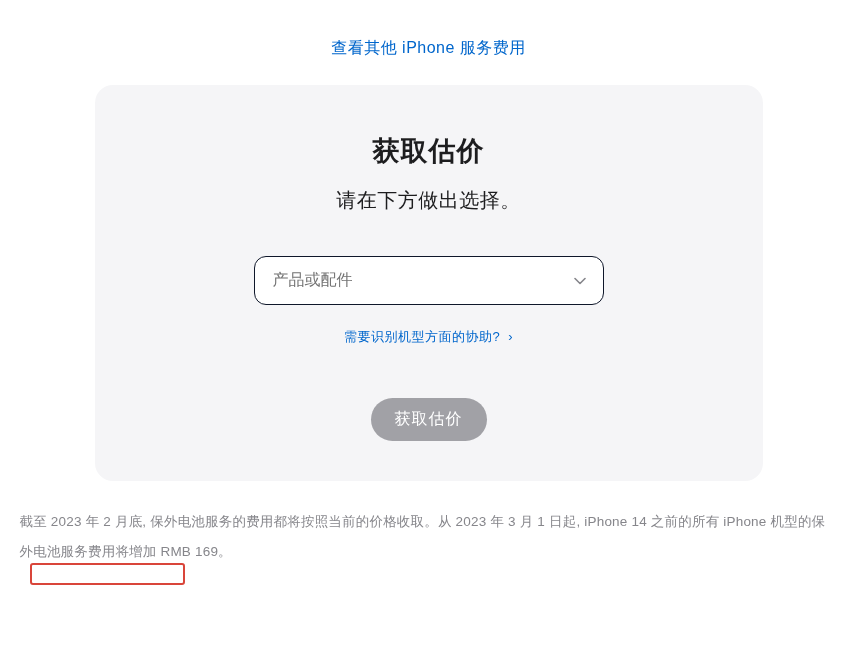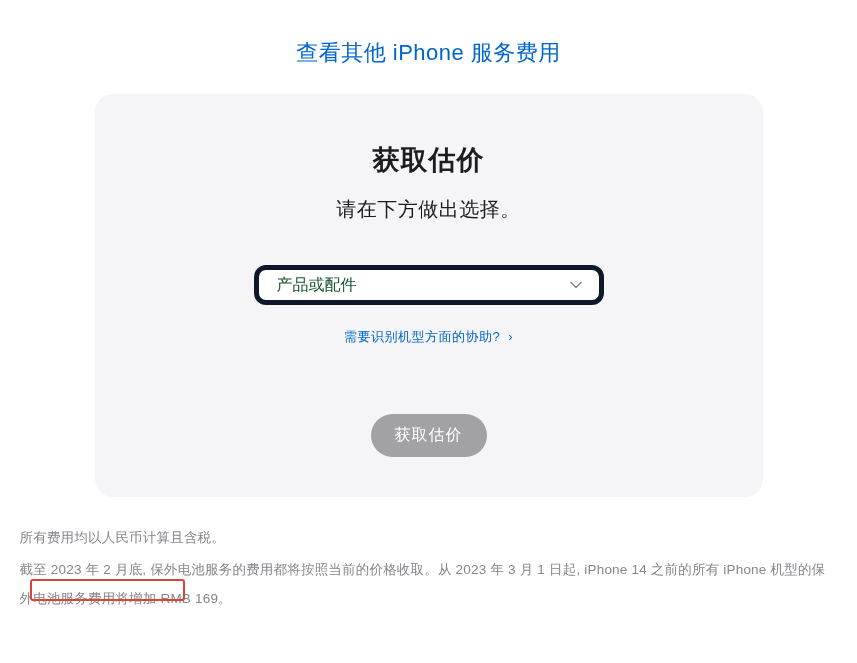--- a/index.html
+++ b/index.html
@@ -12,21 +12,21 @@
       color: #1d1d1f;
     }
     .top-link {
       text-align: center;
       padding-top: 38px;
       padding-bottom: 26px;
     }
     .top-link a {
       color: #0066cc;
       text-decoration: none;
-      font-size: 22px;
+      font-size: 16px;
       letter-spacing: 0.5px;
     }
     .card {
       background: #f5f5f7;
       border-radius: 18px;
       width: 668px;
       margin: 0 auto;
       padding: 48px 30px 40px;
       text-align: center;
     }
@@ -43,48 +43,48 @@
       margin-bottom: 42px;
       letter-spacing: 0.5px;
     }
     .select-wrap {
       position: relative;
       width: 350px;
       margin: 0 auto 22px;
     }
     .select-box {
       width: 100%;
-      height: 40px;
-      border: 5px solid #0f172a;
+      height: 49px;
+      border: 1px solid #0f172a;
       border-radius: 12px;
       background: #ffffff;
       padding: 0 40px 0 18px;
       font-size: 16px;
-      color: #14532d;
+      color: #737373;
       text-align: left;
       display: flex;
       align-items: center;
       cursor: pointer;
       position: relative;
     }
     .select-box .chev {
       position: absolute;
       right: 16px;
       top: 50%;
       transform: translateY(-50%);
       width: 14px;
       height: 14px;
       display: flex;
       align-items: center;
       justify-content: center;
     }
     .select-box .chev svg { width: 12px; height: 8px; display: block; }
     .help-link {
       margin-top: 6px;
-      margin-bottom: 68px;
+      margin-bottom: 52px;
     }
     .help-link a {
       color: #0066cc;
       text-decoration: none;
       font-size: 13px;
       letter-spacing: 0.5px;
     }
     .help-link .arrow {
       display: inline-block;
       margin-left: 4px;
@@ -150,16 +150,15 @@
     <a href="#">
       <span>需要识别机型方面的协助?</span>
       <span class="arrow">›</span>
     </a>
   </div>
 
   <button class="submit-btn">获取估价</button>
 </div>
 
 <div class="footer-text">
-  <div class="footer-line1">所有费用均以人民币计算且含税。</div>
   <div>截至 2023 年 2 月底, 保外电池服务的费用都将按照当前的价格收取。从 2023 年 3 月 1 日起, iPhone 14 之前的所有 iPhone 机型的保外电池服务费用将增加 RMB 169。</div>
   <div class="highlight-box"></div>
 </div>
 
 </body></html>

